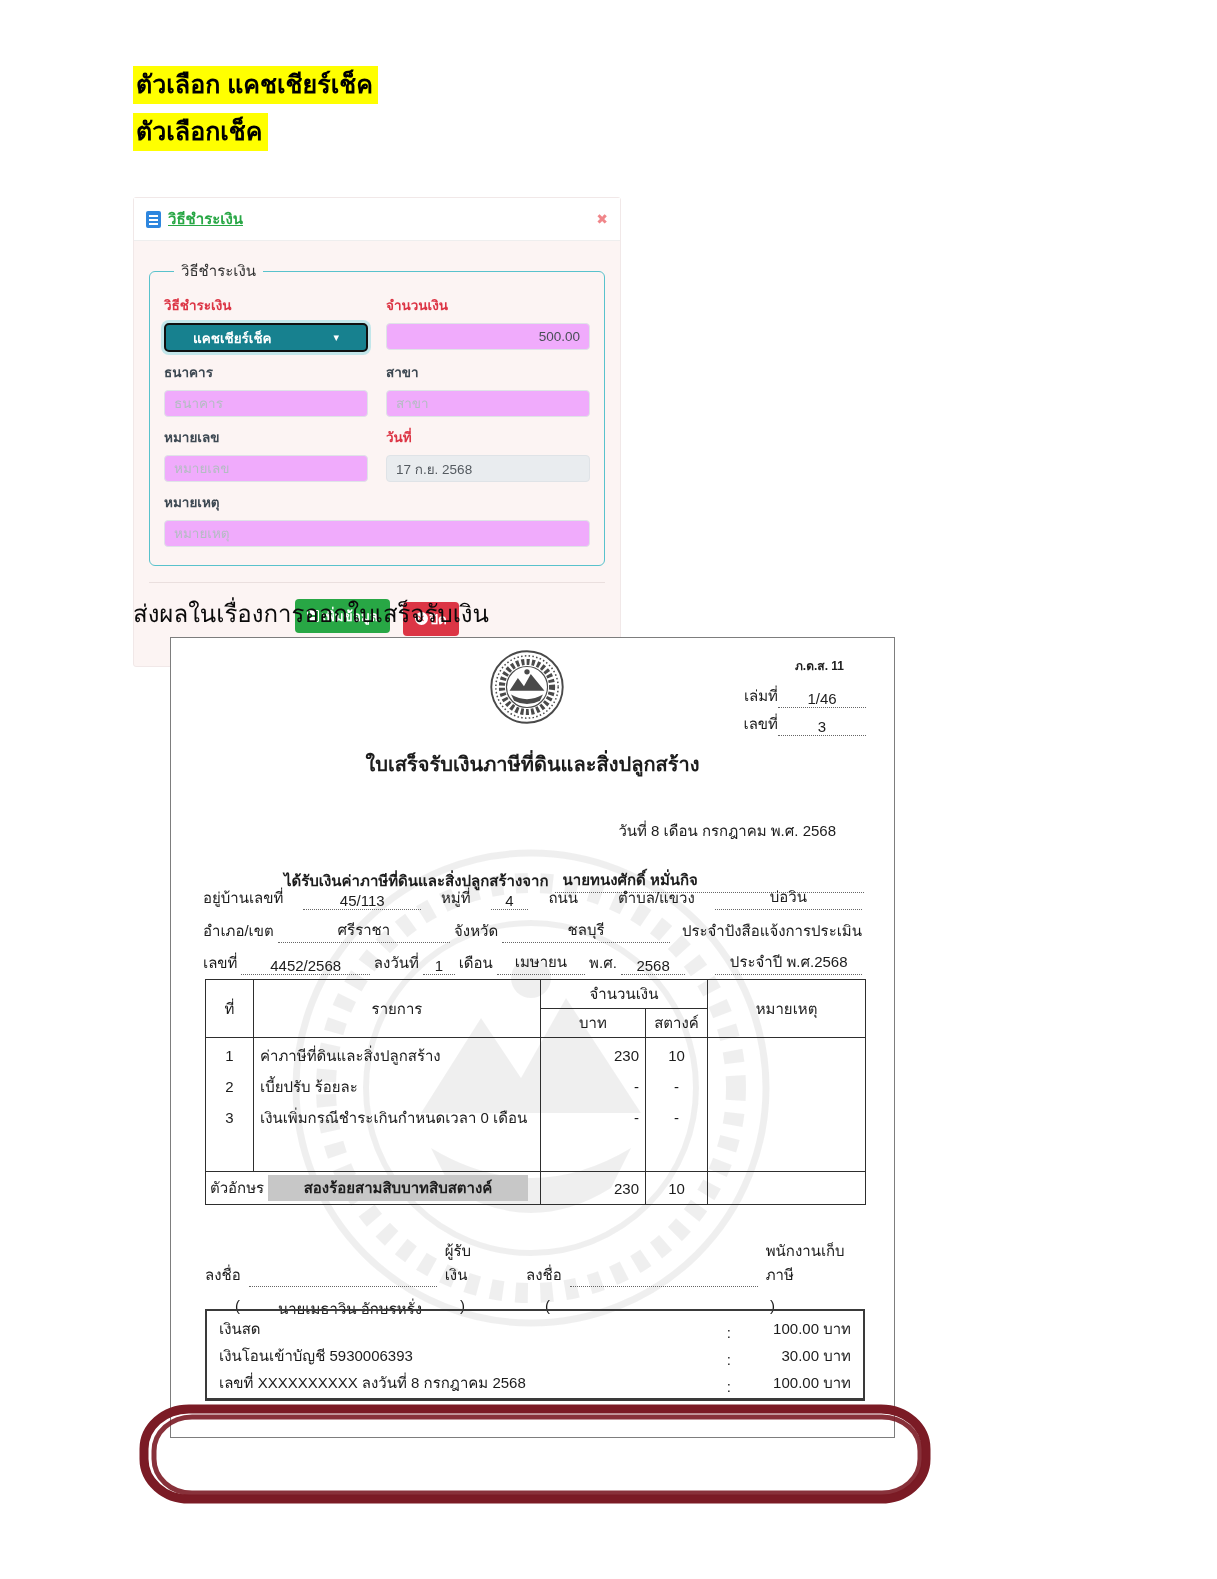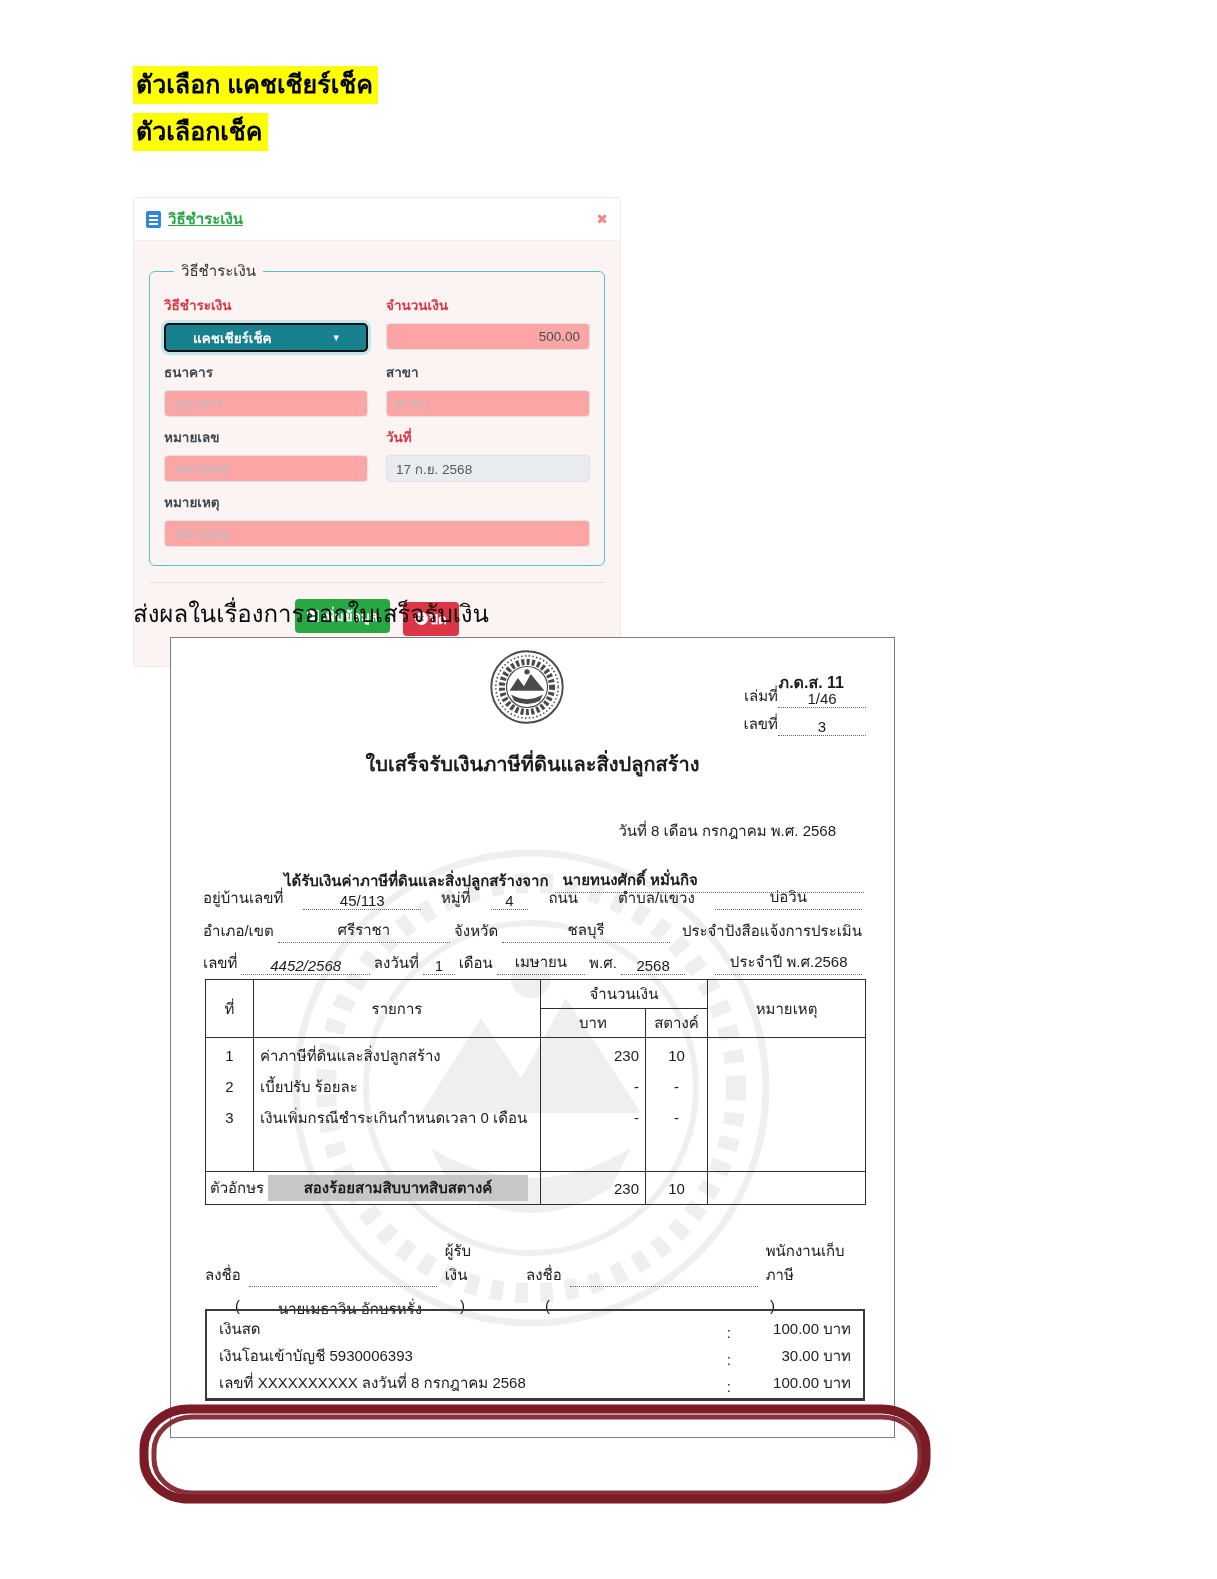--- a/index.html
+++ b/index.html
@@ -21,21 +21,21 @@
   .dialog-title { color:#28a745; font-size:15px; font-weight:bold; text-decoration:underline; }
   .dialog-close { margin-left:auto; color:#f0868a; font-size:14px; font-weight:bold; cursor:pointer; line-height:1; }
   .dialog-body { padding:18px 15px 10px 15px; }
   fieldset.pay-set { border:1px solid #58c2cc; border-radius:6px; padding:2px 14px 18px 14px; background:transparent; }
   fieldset.pay-set legend { font-size:15px; color:#333; padding:0 7px; margin-left:10px; }
   .form-grid { display:grid; grid-template-columns:1fr 1fr; column-gap:18px; }
   .fld { margin-top:9px; }
   .fld.full { grid-column:1 / span 2; }
   .fld-label { font-size:13.5px; margin-bottom:7px; color:#3d4852; font-weight:bold; }
   .fld-label.req { color:#dc3545; }
-  .tinput { width:100%; height:27px; border:1px solid #dfe3e7; border-radius:4px; background:#fca5a5;
+  .tinput { width:100%; height:27px; border:1px solid #dfe3e7; border-radius:4px; background:#f0abfc;
             font-size:13.5px; color:#495057; padding:0 9px; font-family:inherit; outline:none; }
   .tinput::placeholder { color:#b4bcc3; }
   .tinput.right { text-align:right; }
   .tinput.disabled { background:#e9ecef; color:#555b61; }
   .select-box { height:29px; background:#17818f; border:2px solid #101010; border-radius:5px;
                 box-shadow:0 0 0 3px #c2e6ea; display:flex; align-items:center; padding:0 27px;
                 color:#ffffff; font-size:13.5px; font-weight:bold; cursor:pointer; }
   .select-box .caret { margin-left:auto; font-size:11px; color:#fff; }
   .dialog-footer { border-top:1px solid #eadfde; margin-top:16px; padding:16px 0 20px 0; text-align:center; }
   .btn { display:inline-flex; align-items:center; gap:2px; border:none; border-radius:4px; color:#fff;
@@ -49,21 +49,21 @@
              line-height:13px; text-align:center; font-weight:bold; display:inline-block; }
 
   
   .caption { position:absolute; left:133px; top:594px; font-size:24px; font-weight:500; color:#0a0a0a; }
 
   
   .receipt { position:absolute; left:170px; top:637px; width:725px; height:801px; background:#fff;
              border:1px solid #7d7d7d; font-size:15px; color:#1c1c1c; }
   .wm { position:absolute; left:110px; top:200px; opacity:0.07; pointer-events:none; }
   .r-abs { position:absolute; }
-  .r-formcode { right:50px; top:18px; font-weight:bold; font-size:16px;margin-top:14px; }
+  .r-formcode { right:50px; top:18px; font-weight:bold; font-size:12px; }
   .r-rowline { display:flex; align-items:flex-end; }
   .r-book { right:28px; top:46px; }
   .r-no2 { right:28px; top:74px; }
   .dotval { display:inline-block; border-bottom:1.5px dotted #666; text-align:center; padding:0 4px; min-height:18px; }
   .r-title { left:0; right:0; top:110px; text-align:center; font-weight:bold; font-size:20px; }
   .r-date { right:58px; top:181px; font-size:15px; }
   .r-from { left:113px; right:30px; top:230px; display:flex; align-items:flex-end;font-weight:bold; }
   .r-from .dot-fill { flex:1; border-bottom:1.5px dotted #666; padding:0 8px; margin-left:6px; }
   .r-line { left:30px; right:30px; display:flex; align-items:flex-end; white-space:nowrap; }
   .r-line > span { margin:0 2px; }
@@ -222,21 +222,21 @@
     <div class="r-abs r-line" style="top:280px;">
       <span class="lbl">อำเภอ/เขต</span>
       <span class="dotval" style="width:185px;">ศรีราชา</span>
       <span class="lbl">จังหวัด</span>
       <span class="dotval" style="width:180px;">ชลบุรี</span>
       <span class="lbl" style="margin-left:10px;">ประจำปังสือแจ้งการประเมิน</span>
     </div>
 
     <div class="r-abs r-line" style="top:312px;">
       <span class="lbl">เลขที่</span>
-      <span class="dotval" style="width:140px;font-style:italic;">4452/2568</span>
+      <span class="dotval" style="width:140px;">4452/2568</span>
       <span class="lbl">ลงวันที่</span>
       <span class="dotval" style="width:34px;">1</span>
       <span class="lbl">เดือน</span>
       <span class="dotval" style="width:96px;">เมษายน</span>
       <span class="lbl">พ.ศ.</span>
       <span class="dotval" style="width:70px;">2568</span>
       <span class="dotval" style="width:160px; margin-left:28px;">ประจำปี พ.ศ.2568</span>
     </div>
 
     <table class="r-table">

